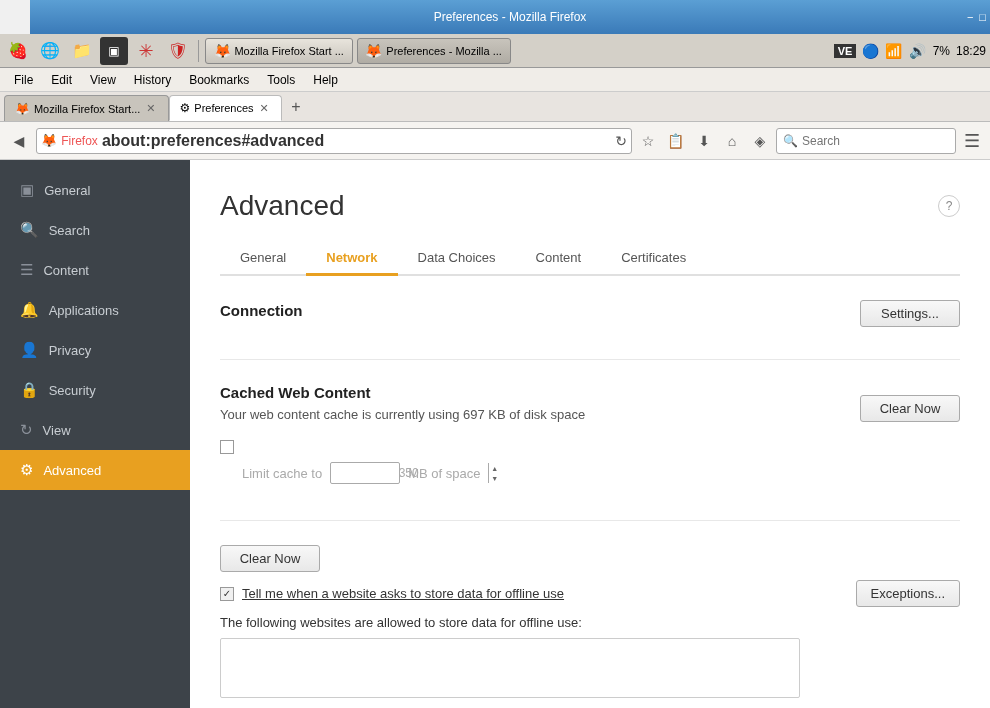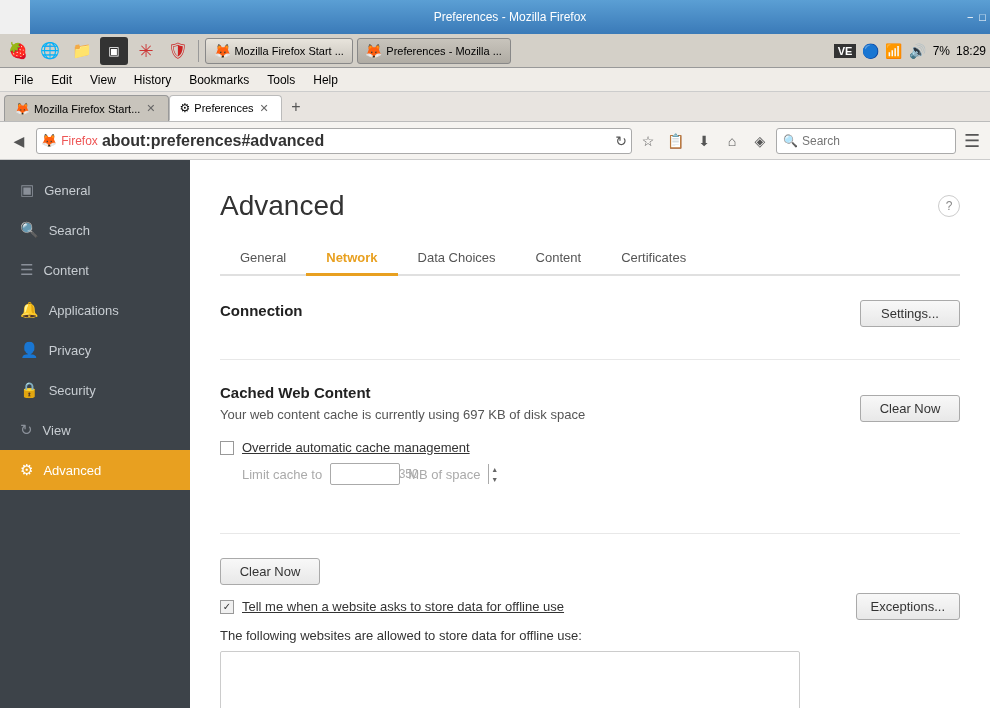--- a/index.html
+++ b/index.html
@@ -353,21 +353,21 @@
       font-size: 13px;
       text-decoration: underline;
       cursor: pointer;
     }
 
     
     .cache-limit-row {
       display: flex;
       align-items: center;
       gap: 8px;
-      margin: 4px 0 16px 22px;
+      margin: 4px 0 4px 22px;
       color: #aaa;
       font-size: 13px;
     }
     .spinbox {
       width: 70px;
       height: 22px;
       border: 1px solid #aaa;
       display: flex;
       align-items: center;
       background: white;
@@ -555,21 +555,20 @@
     <div class="section">
       <div class="section-row">
         <div>
           <div class="section-title">Cached Web Content</div>
           <div class="section-desc">Your web content cache is currently using 697 KB of disk space</div>
         </div>
         <button class="pref-btn">Clear Now</button>
       </div>
       <div class="checkbox-row">
         <div class="pref-checkbox"></div>
-        <span class="checkbox-label">Override automatic cache management</span>
       </div>
       <div class="cache-limit-row">
         <span>Limit cache to</span>
         <div class="spinbox">
           <input class="spinbox-input" value="350" readonly="" style="">
           <div class="spinbox-arrows">
             <div class="spinbox-arrow">▲</div>
             <div class="spinbox-arrow">▼</div>
           </div>
         </div>

